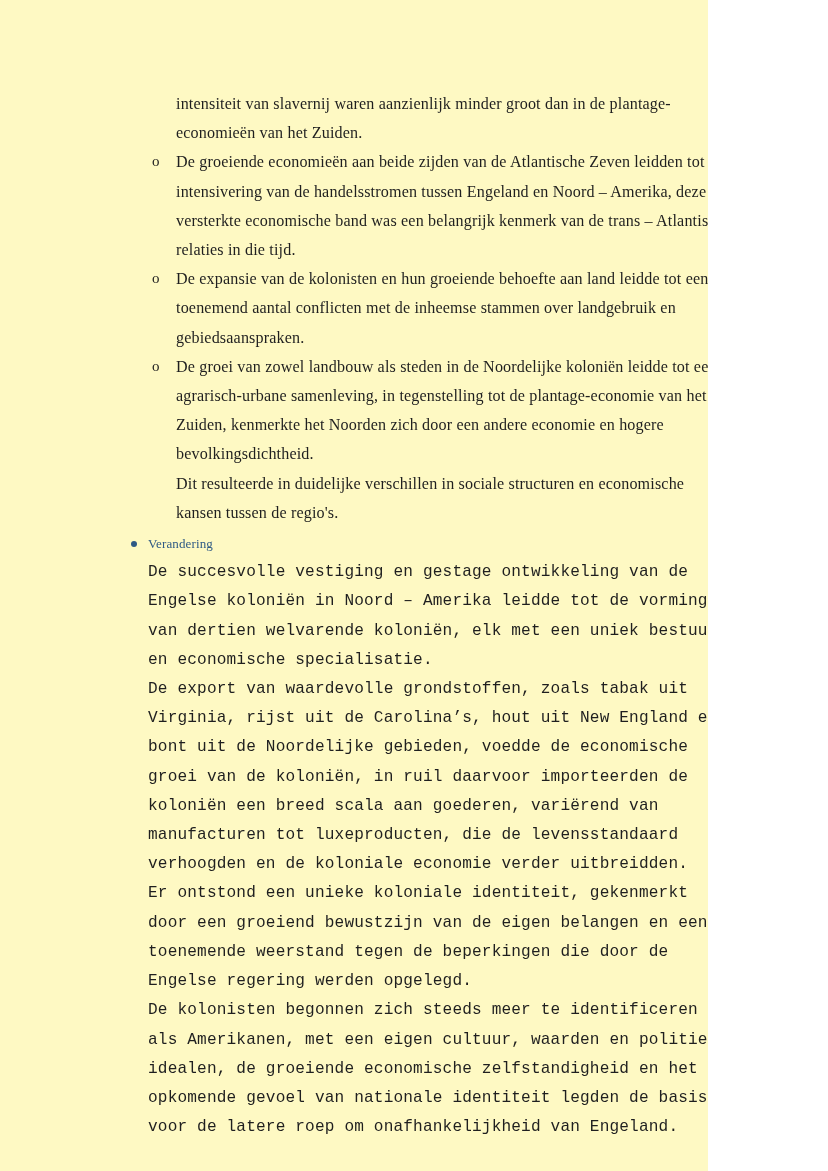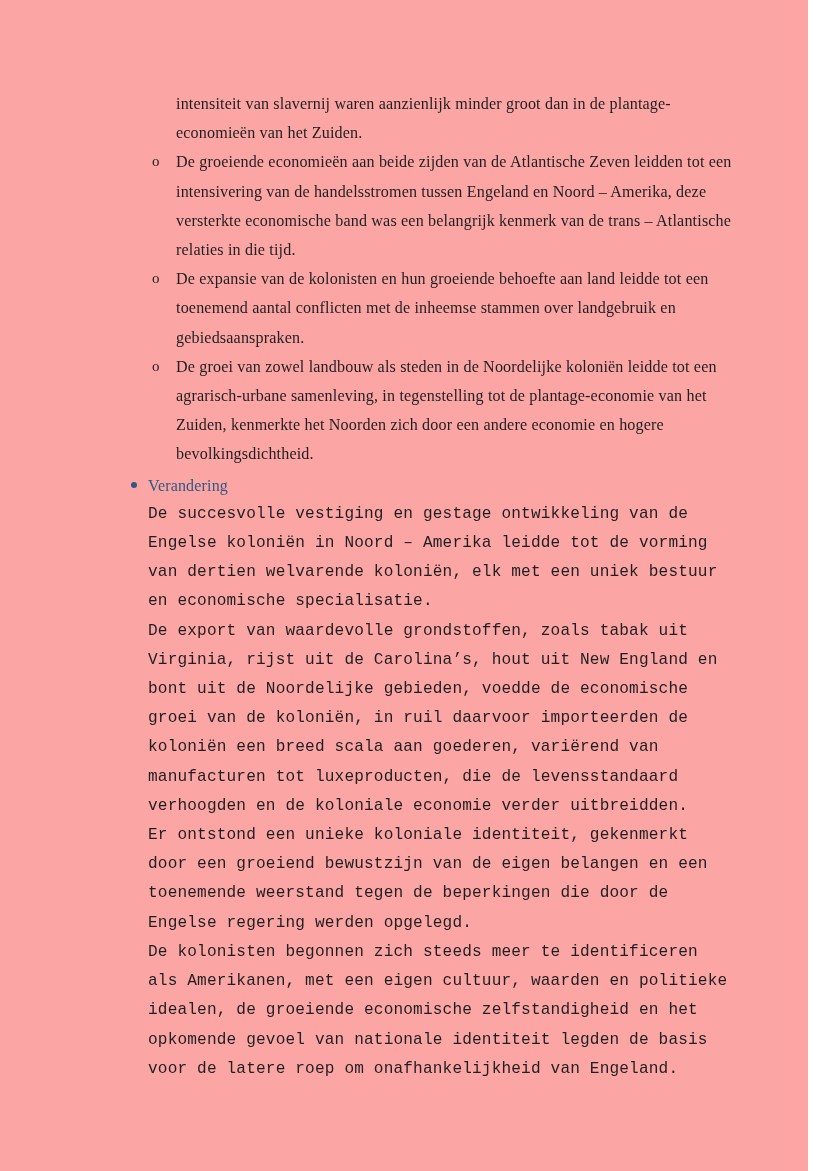--- a/index.html
+++ b/index.html
@@ -13,23 +13,23 @@
   body {
     width: 828px;
     height: 1171px;
     font-family: "Liberation Serif", "DejaVu Serif", serif;
     color: #1a1a1a;
     -webkit-font-smoothing: antialiased;
   }
 
   .page {
     position: relative;
-    width: 808px;
+    width: 708px;
     height: 1171px;
-    background: #fca5a5;
+    background: #fef9c3;
     overflow: hidden;
   }
 
   .content {
     position: absolute;
     left: 0;
     top: 89px;
     width: 828px;
     padding-left: 0;
   }
@@ -98,21 +98,21 @@
     position: absolute;
     left: 131px;
     top: 11.5px;
     width: 6px;
     height: 6px;
     border-radius: 50%;
     background: #2e5984;
   }
 
   .l1-title {
-    font-size: 16px;
+    font-size: 13px;
     line-height: 29.2px;
     color: #2e5984;
     letter-spacing: 0.01em;
   }
 
   .l1-body {
     margin: 0;
     padding-left: 148px;
     padding-right: 96px;
     font-family: Liberation Mono, monospace;
@@ -136,20 +136,21 @@
       <li class="txt l2-item">
         <span class="l2-marker">o</span>
         <span>De expansie van de kolonisten en hun groeiende behoefte aan land leidde tot een toenemend aantal conflicten met de inheemse stammen over landgebruik en gebiedsaanspraken.</span>
       </li>
       <li class="txt l2-item">
         <span class="l2-marker">o</span>
         <span>De groei van zowel landbouw als steden in de Noordelijke koloniën leidde tot een agrarisch-urbane samenleving, in tegenstelling tot de plantage-economie van het Zuiden, kenmerkte het Noorden zich door een andere economie en hogere bevolkingsdichtheid.</span>
       </li>
     </ul>
 
+    <p class="txt l2-cont para">Dit resulteerde in duidelijke verschillen in sociale structuren en economische kansen tussen de regio's.</p>
 
     <div class="l1-block">
       <div class="l1-head">
         <span class="l1-bullet"></span>
         <span class="l1-title">Verandering</span>
       </div>
 
       <p class="txt l1-body para">De succesvolle vestiging en gestage ontwikkeling van de Engelse koloniën in Noord – Amerika leidde tot de vorming van dertien welvarende koloniën, elk met een uniek bestuur en economische specialisatie.</p>
       <p class="txt l1-body para">De export van waardevolle grondstoffen, zoals tabak uit Virginia, rijst uit de Carolina’s, hout uit New England en bont uit de Noordelijke gebieden, voedde de economische groei van de koloniën, in ruil daarvoor importeerden de koloniën een breed scala aan goederen, variërend van manufacturen tot luxeproducten, die de levensstandaard verhoogden en de koloniale economie verder uitbreidden.</p>
       <p class="txt l1-body para">Er ontstond een unieke koloniale identiteit, gekenmerkt door een groeiend bewustzijn van de eigen belangen en een toenemende weerstand tegen de beperkingen die door de Engelse regering werden opgelegd.</p>

